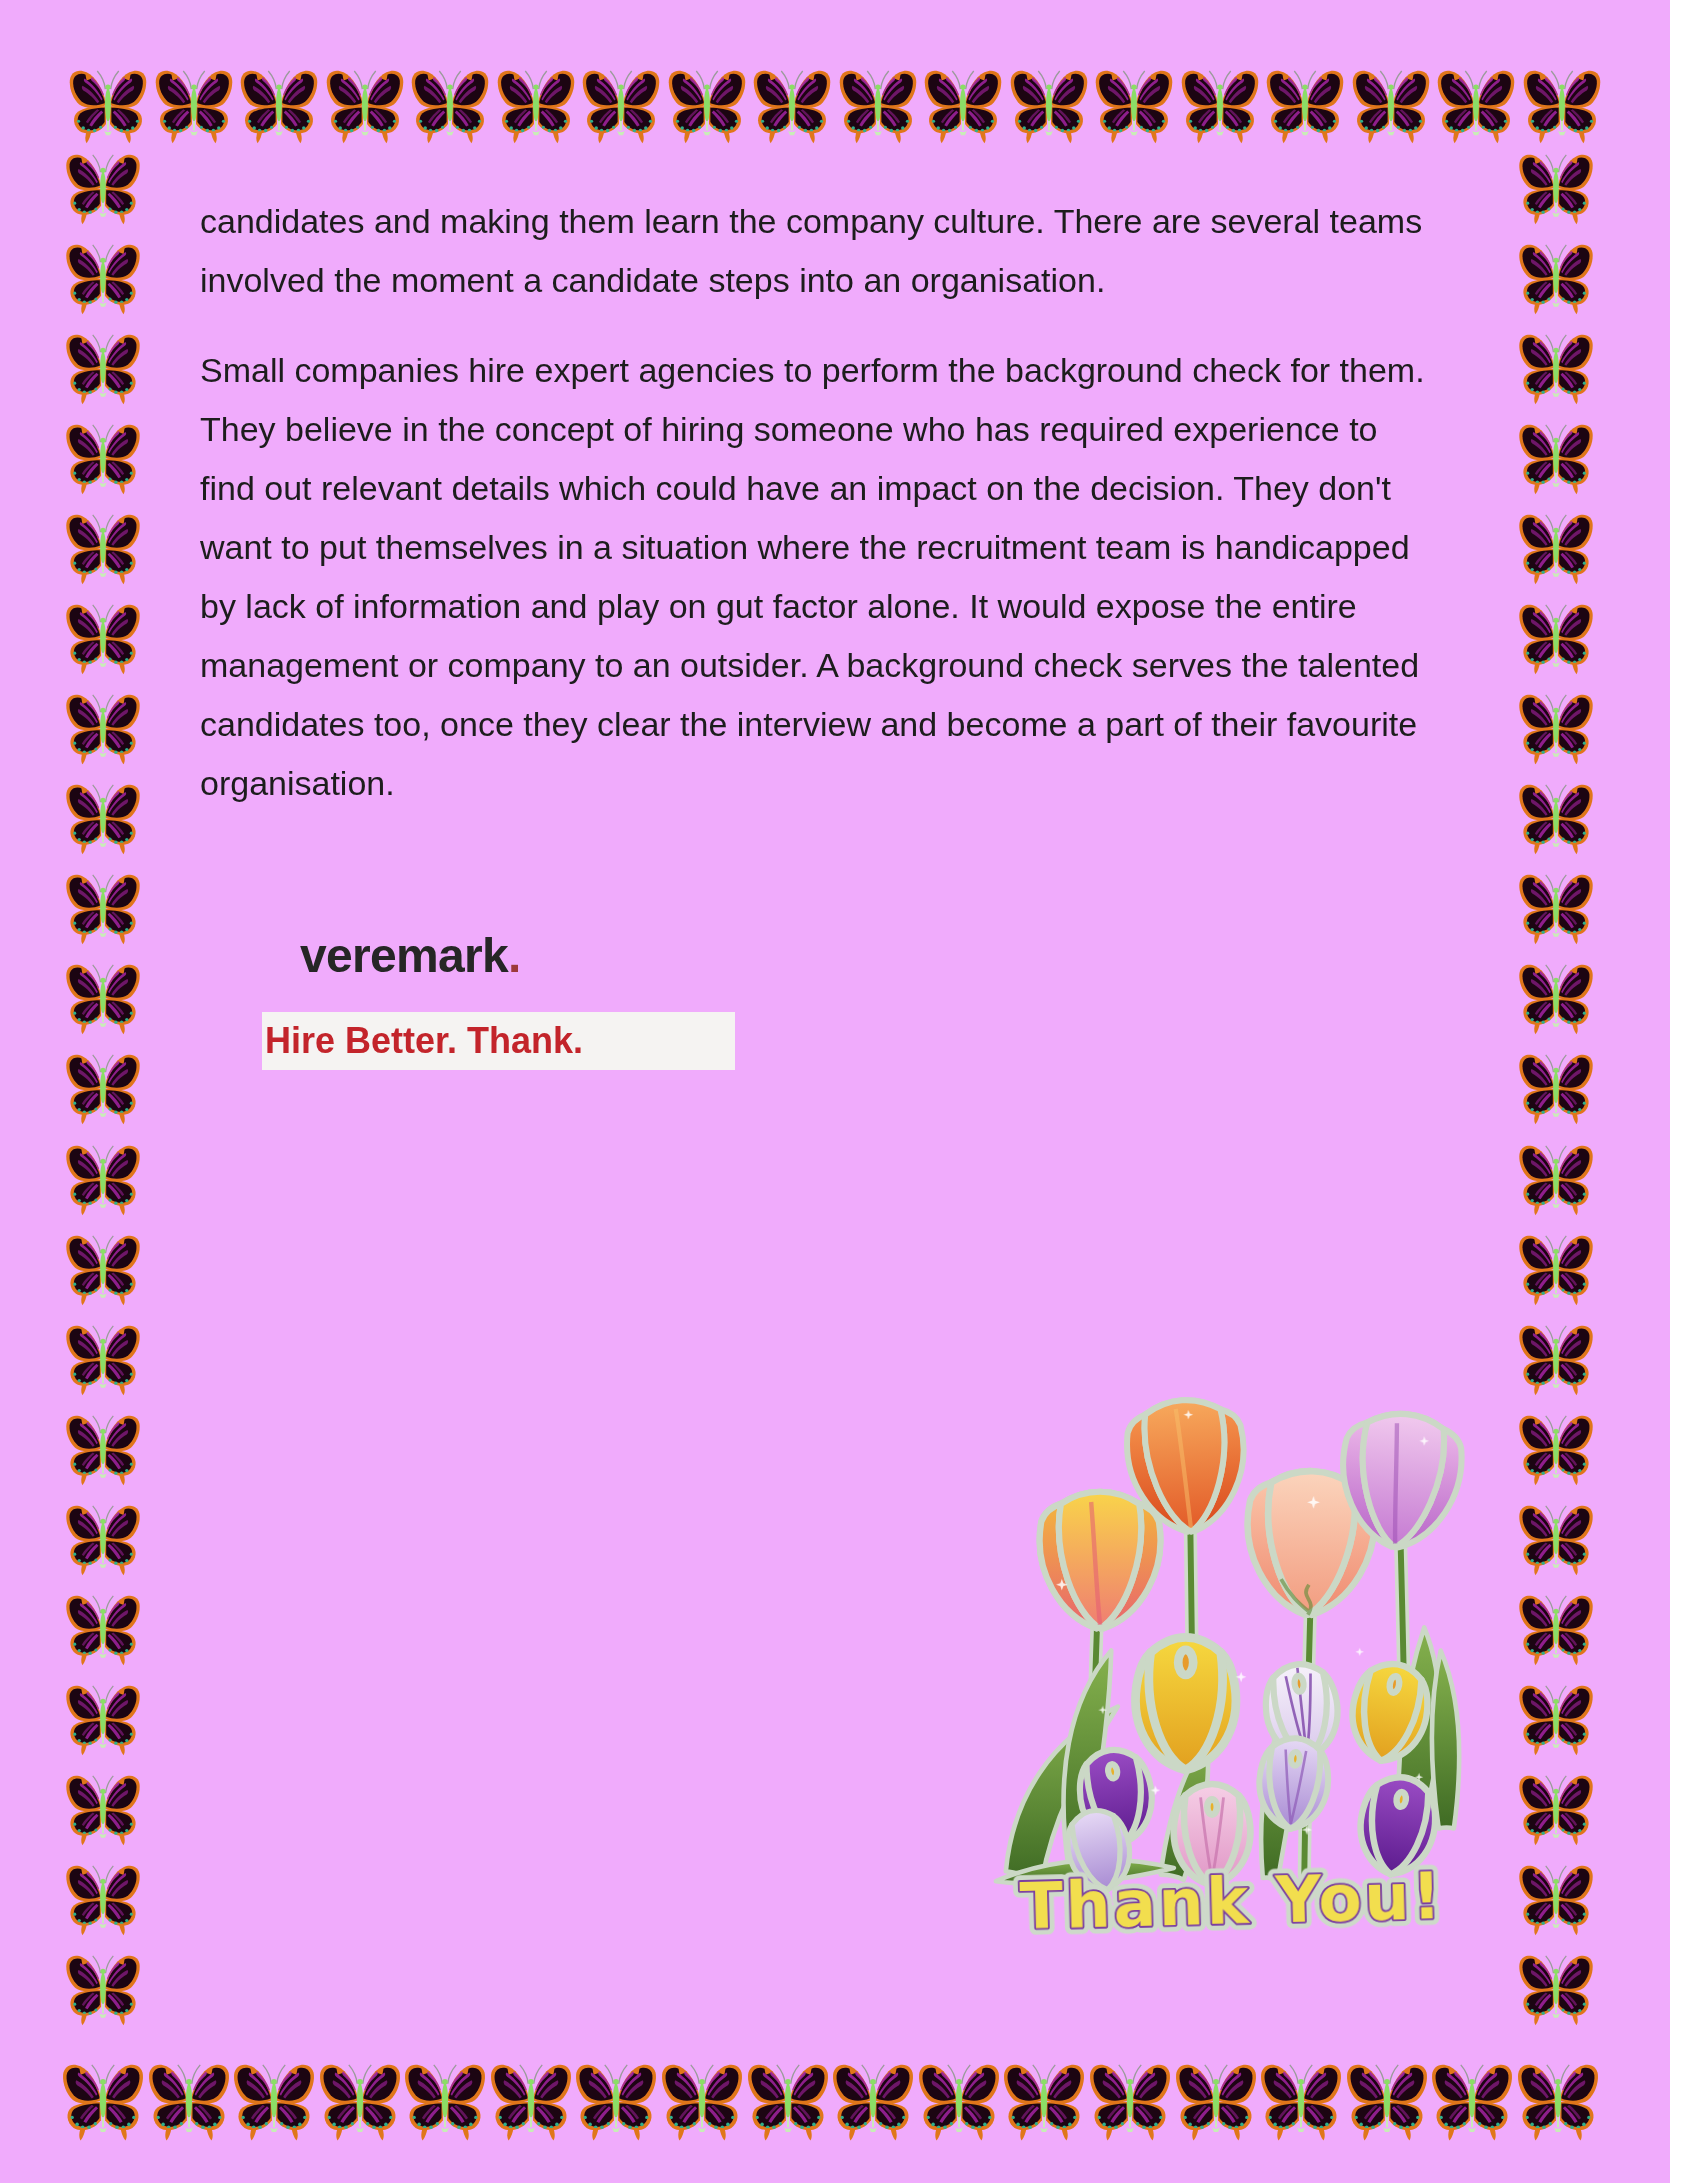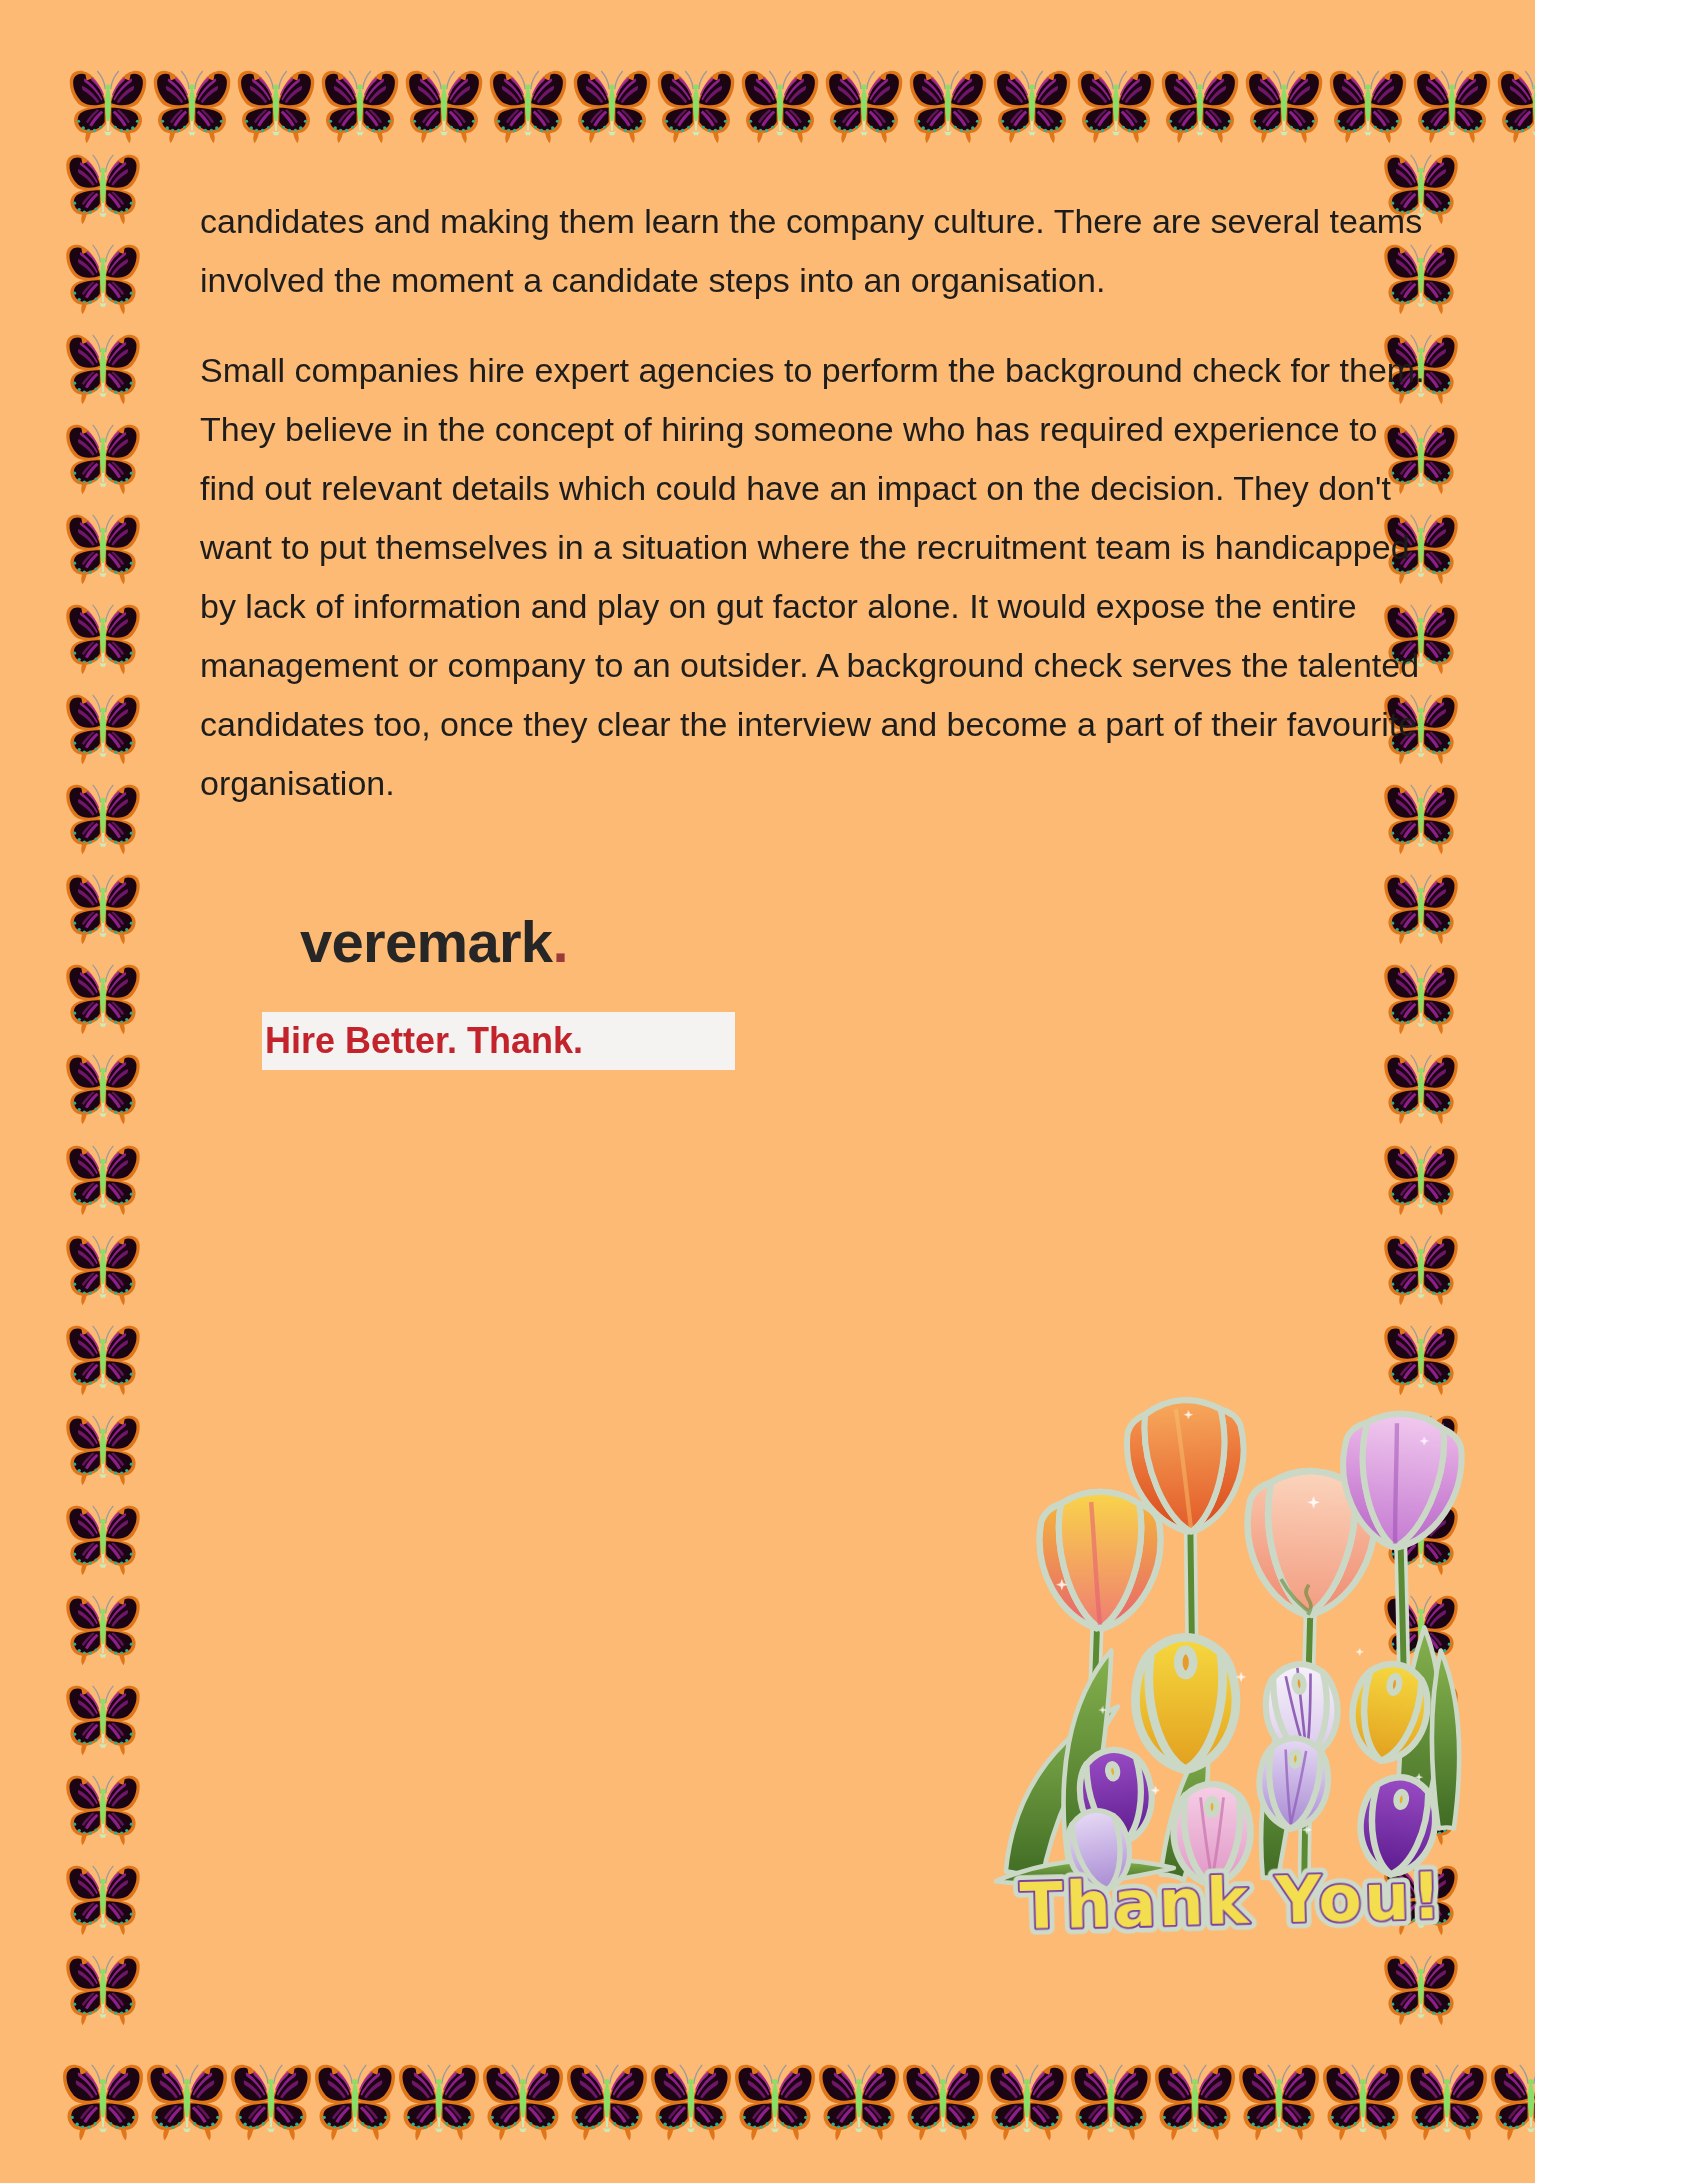--- a/index.html
+++ b/index.html
@@ -1,37 +1,37 @@
 <!DOCTYPE html>
 <html style="--ink: #1D1D1D; --wordmark: #262626; --period: #9C3A3A; --tagline: #C3242B;font-size:10.5px"><head>
 <meta charset="utf-8">
 <style>
   html,body{margin:0;padding:0;background:#ffffff;}
-  #page{position:relative;width:1535px;height:2183px;background:#fdba74;overflow:hidden;
+  #page{position:relative;width:1670px;height:2183px;background:#f0abfc;overflow:hidden;
         font-family:"Liberation Sans",sans-serif;}
 
   
   .bf{width:84px;height:75px;flex:0 0 auto;display:block;}
   .border-row{position:absolute;display:flex;justify-content:space-between;}
   .border-top{left:66px;right:66px;top:69px;}
   .border-bottom{left:61px;right:70px;top:2061px;}
   .border-bottom .bf{height:82px;}
   .border-col{position:absolute;display:flex;flex-direction:column;justify-content:space-between;width:82px;}
   .border-left{left:63px;top:153px;bottom:157px;}
   .border-right{right:72px;top:153px;bottom:157px;}
   .border-col .bf{width:80px;height:72px;}
 
   
   .doc{position:absolute;left:200px;top:192px;width:1278px;
        font-size:34px;line-height:59px;color:var(--ink,#1d1d1d);}
   .doc p{margin:0 0 31px 0;white-space:pre-line;}
 
   
   .tagline-bg{position:absolute;left:262px;top:1012px;width:473px;height:58px;background:#f5f3f2;}
-  .logo{position:absolute;left:300px;top:908px;font-size:58px;font-weight:600;
+  .logo{position:absolute;left:300px;top:928px;font-size:48px;font-weight:600;
         letter-spacing:-0.7px;color:var(--wordmark,#262626);}
   .logo .dot{color:var(--period,#9c3a3a);}
   .tagline{position:absolute;left:265px;top:1020px;font-size:36px;font-weight:700;
         color:var(--tagline,#c3242b);letter-spacing:0px;}
 
   
   .flowers{position:absolute;left:963px;top:1367px;width:537px;height:577px;}
   .glit{stroke:#cbd8c6;stroke-width:7;stroke-linejoin:round;}
   .stem-o{stroke:#cfdcca;stroke-width:20;fill:none;stroke-linecap:round;}
   .stem-i{stroke:#5a8a33;stroke-width:9;fill:none;stroke-linecap:round;}

